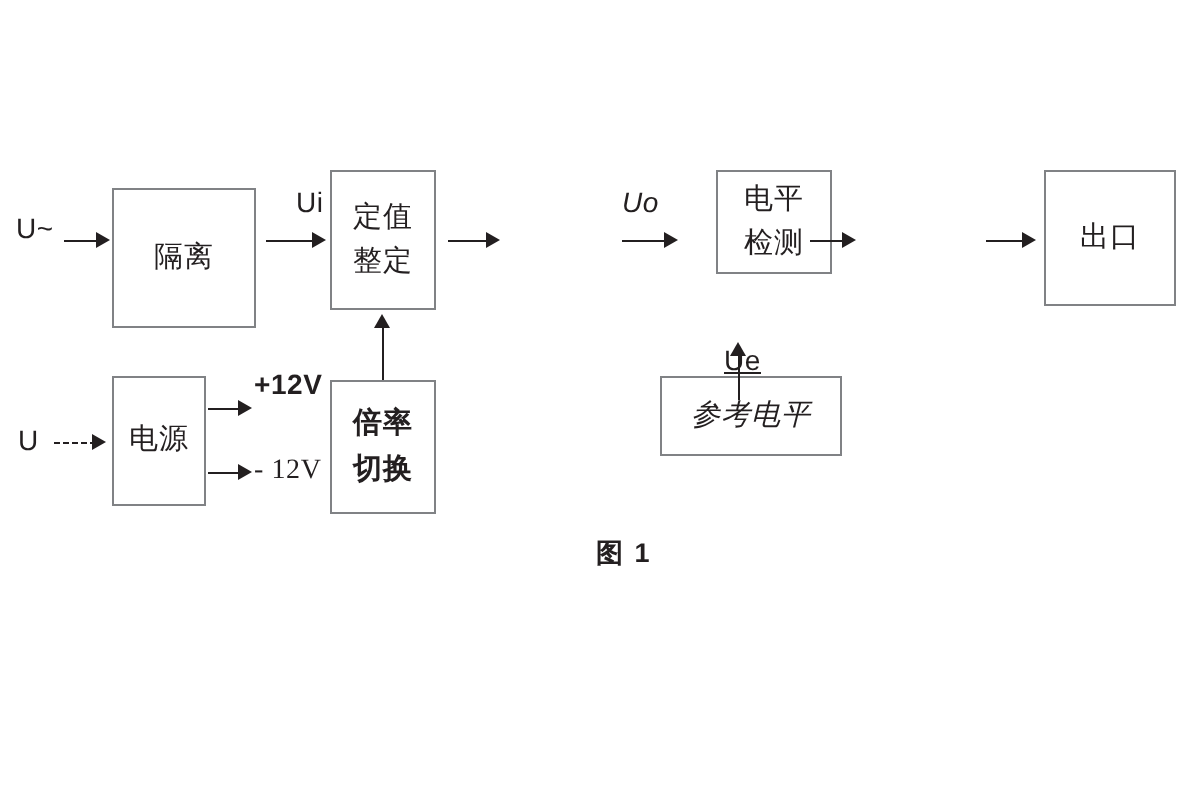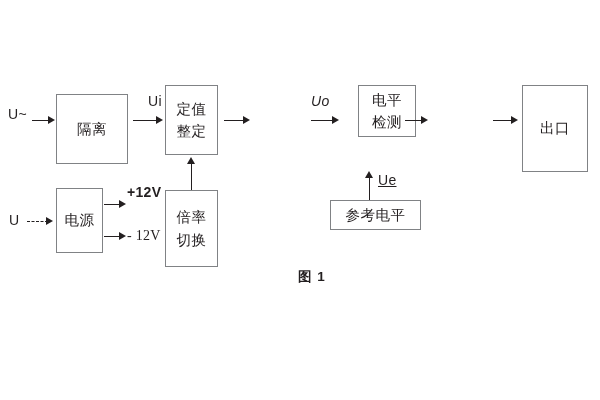--- a/index.html
+++ b/index.html
@@ -115,52 +115,52 @@
     <span class="ln">检测</span>
   </div>
 
   <div class="hline" style="left:405px; top:120px; width:18px;"></div>
   <div class="arrow-r" style="left:421px; top:116px;"></div>
 
 
   <div class="hline" style="left:493px; top:120px; width:19px;"></div>
   <div class="arrow-r" style="left:511px; top:116px;"></div>
 
-  <div class="box" style="left:522px; top:85px; width:66px; height:87px;gap:28px;">
+  <div class="box" style="left:522px; top:85px; width:66px; height:68px;gap:28px;">
     <span class="ln">出口</span>
   </div>
 
   <div class="lbl lbl-sig" style="left:9px; top:212px;">U</div>
 
   <div class="hline dashed" style="left:27px; top:221px; width:21px;"></div>
   <div class="arrow-r" style="left:46px; top:217px;"></div>
 
   <div class="box" style="left:56px; top:188px; width:47px; height:65px;">
     <span class="ln">电源</span>
   </div>
 
   <div class="hline" style="left:104px; top:204px; width:16px;"></div>
   <div class="arrow-r" style="left:119px; top:200px;"></div>
   <div class="lbl" style="left:127px; top:184px;font-weight:bold;">+12V</div>
 
   <div class="hline" style="left:104px; top:236px; width:16px;"></div>
   <div class="arrow-r" style="left:119px; top:232px;"></div>
   <div class="lbl" style="left:127px; top:228px;font-family:Liberation Serif, serif;">- 12V</div>
 
-  <div class="box" style="left:165px; top:190px; width:53px; height:77px;">
+  <div class="box" style="left:165px; top:190px; width:53px; height:67px;font-weight:bold;">
     <span class="ln">倍率</span>
     <span class="ln">切换</span>
   </div>
 
   <div class="vline" style="left:191px; top:164px; height:26px;"></div>
   <div class="arrow-u" style="left:187px; top:157px;"></div>
 
-  <div class="box" style="left:330px; top:200px; width:91px; height:30px;">
+  <div class="box" style="left:330px; top:188px; width:91px; height:40px;font-style:italic;">
     <span class="ln">参考电平</span>
   </div>
 
   <div class="vline" style="left:369px; top:178px; height:22px;"></div>
   <div class="arrow-u" style="left:365px; top:171px;"></div>
-  <div class="lbl lbl-sig" style="left:378px; top:172px;text-decoration:underline;">Ue</div>
+  <div class="lbl lbl-sig" style="left:362px; top:172px;text-decoration:underline;">Ue</div>
 
   <div class="lbl lbl-cap" style="left:298px; top:268px;font-weight:bold;">图 1</div>
 
 </div>
 
 </body></html>

